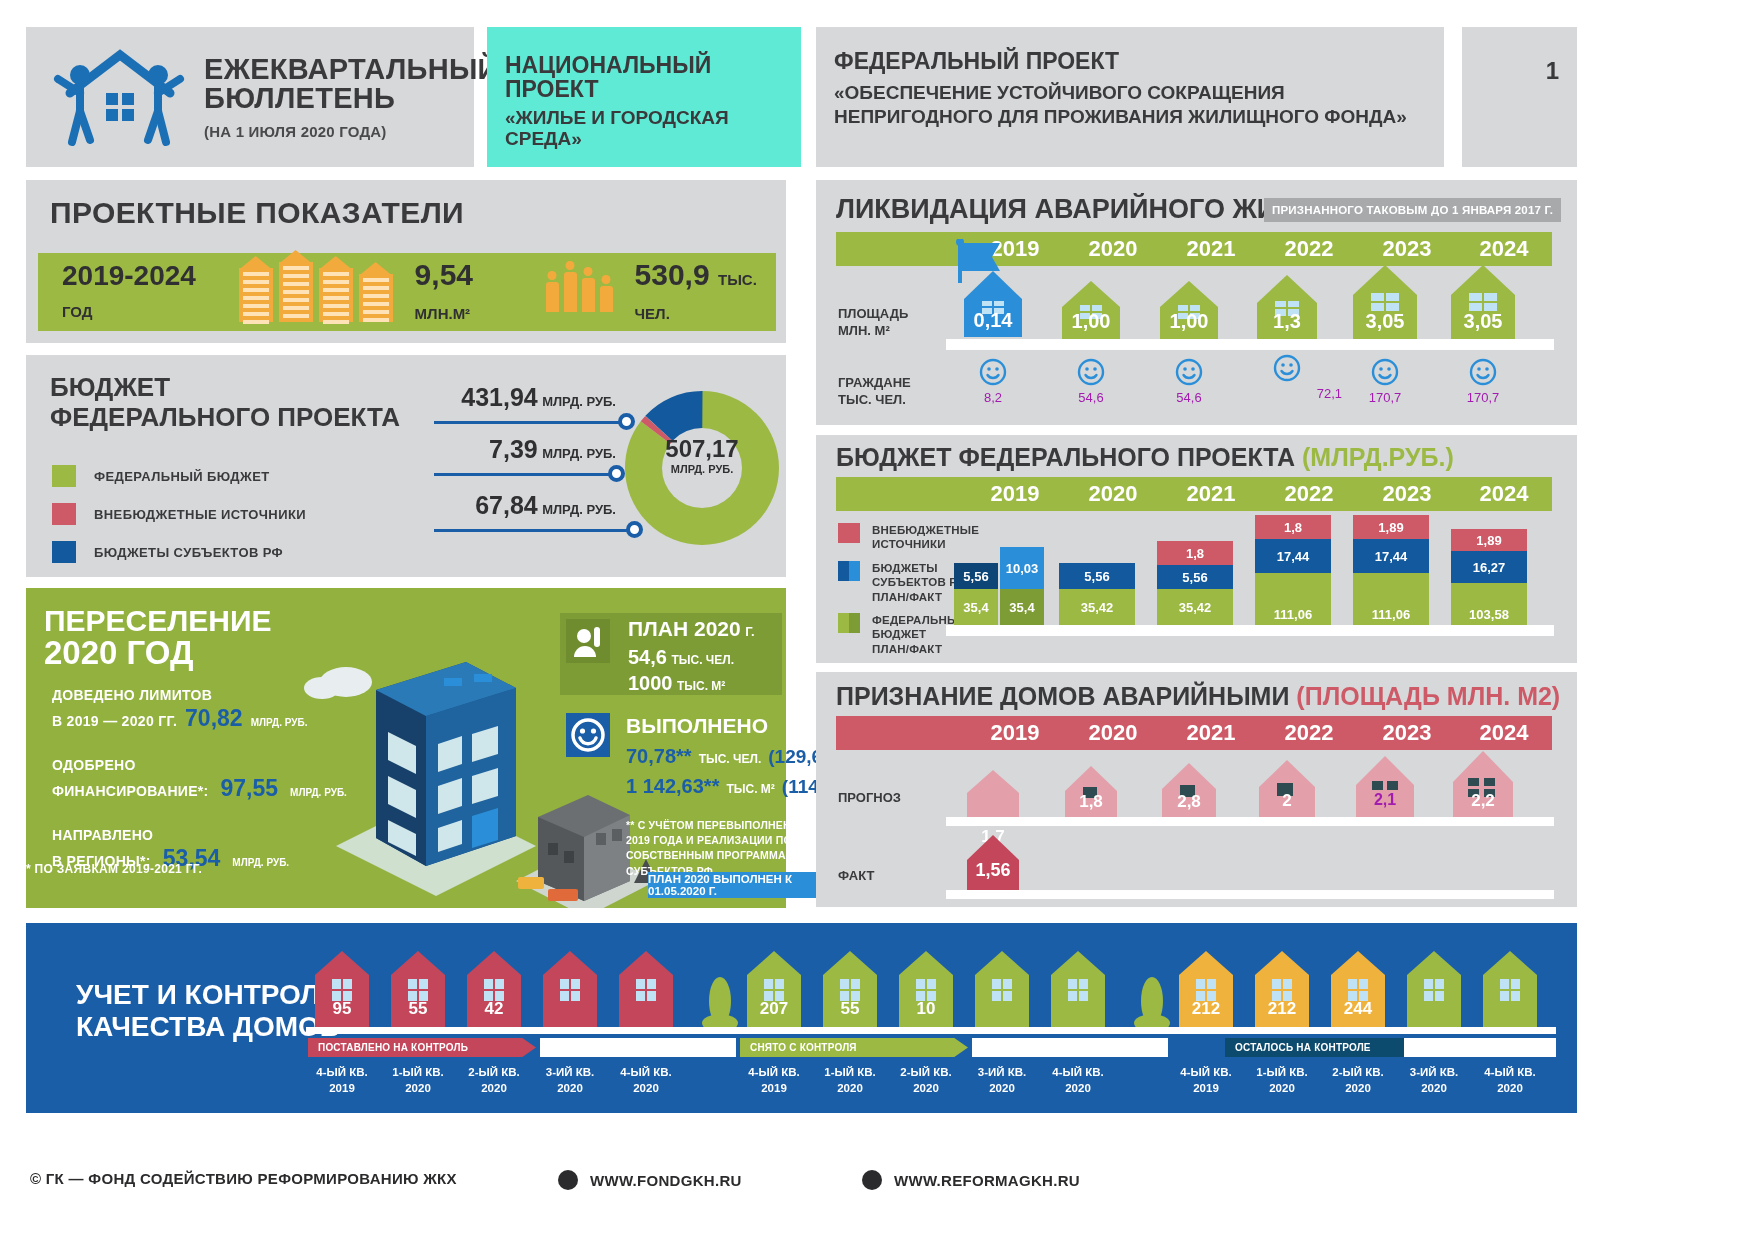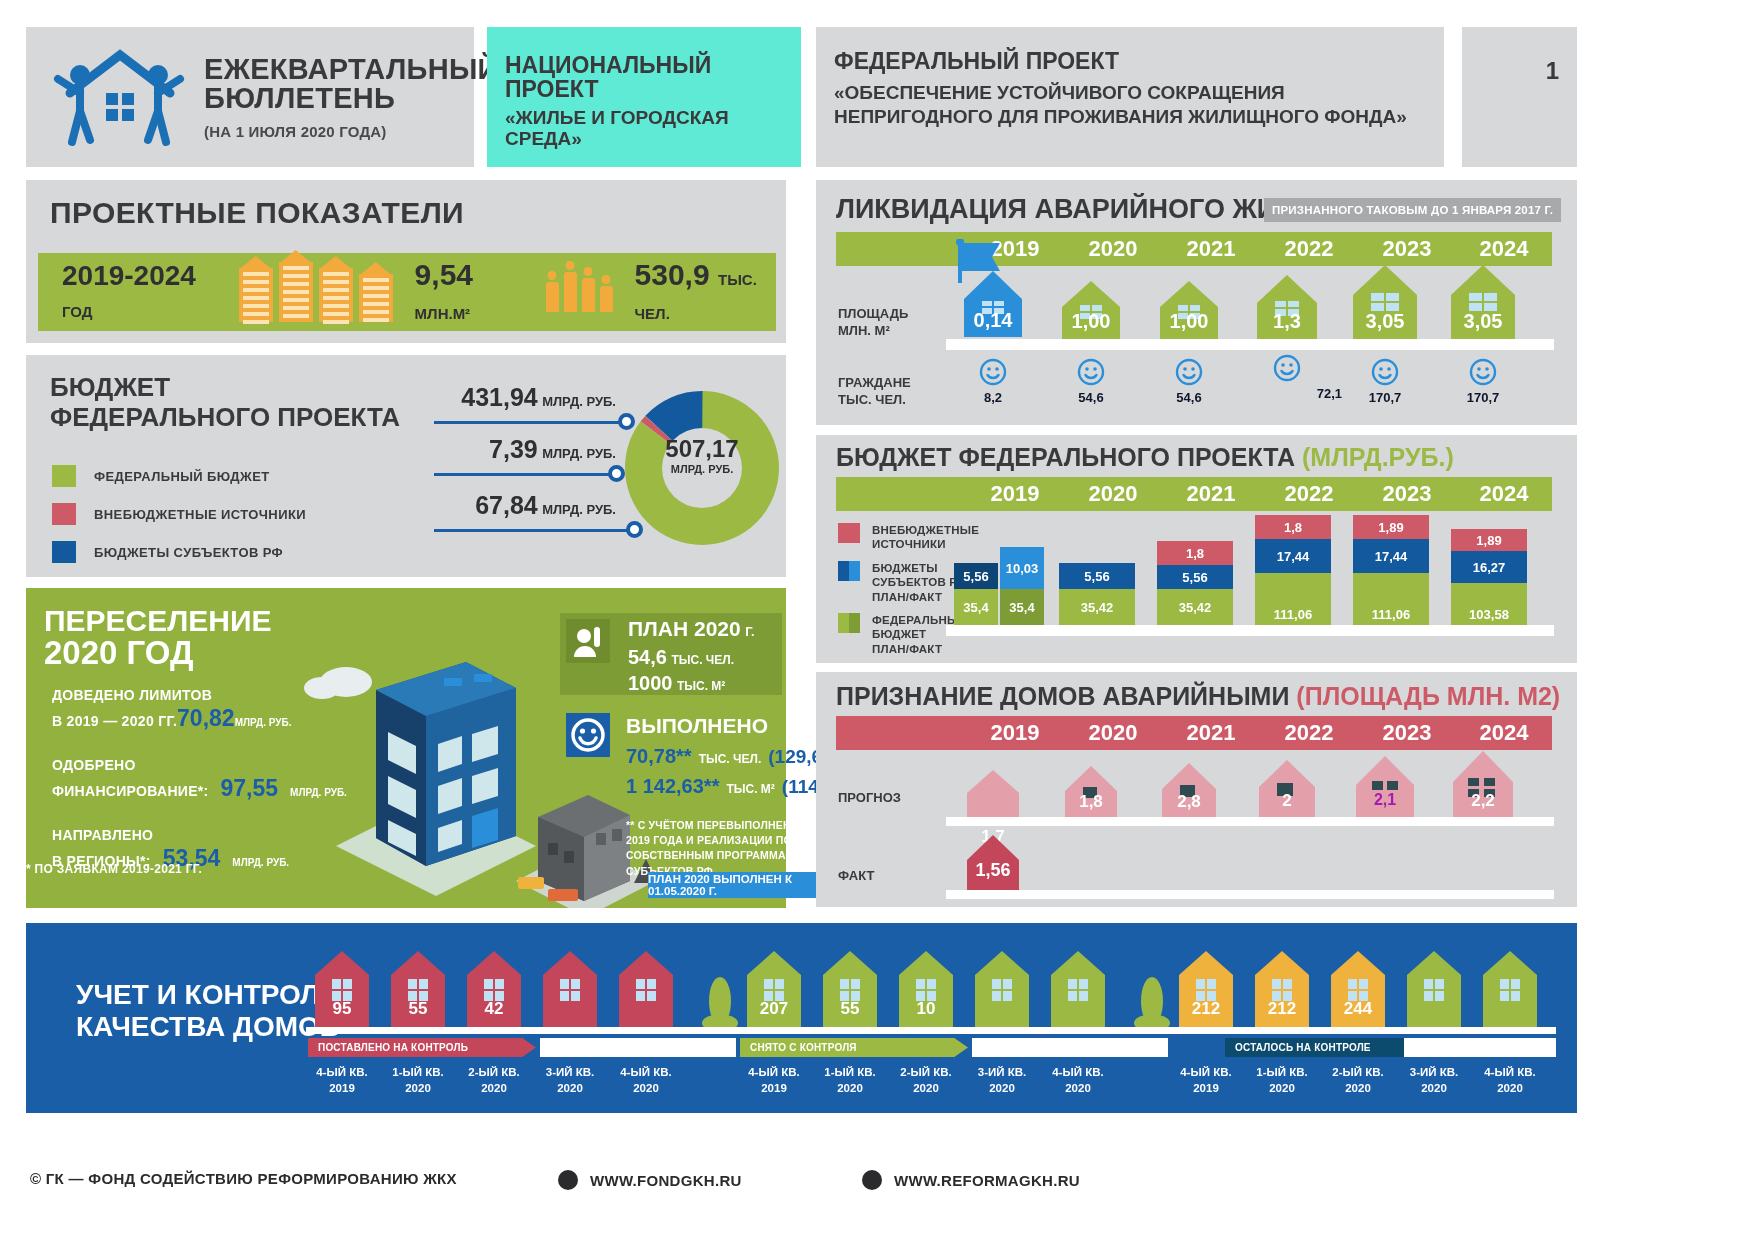--- a/index.html
+++ b/index.html
@@ -84,21 +84,21 @@
   #liq { position:absolute; left:816px; top:180px; width:761px; height:245px; background:#d6d8da;}
   #liq h2 { position:absolute; left:20px; top:14px; font-size:27px; font-weight:700; color:#3a3a3c;}
   #liq-tag { position:absolute; left:448px; top:18px; height:24px; background:#a7a9ab; color:#fff; font-size:11.5px; font-weight:700; display:flex; align-items:center; padding:0 8px; letter-spacing:.2px;}
   .yearbar { position:absolute; height:34px; display:flex; align-items:center; }
   .yearbar .y { font-size:22px; font-weight:700; color:#fff; text-align:center; }
   .rowlabel { position:absolute; font-size:13px; font-weight:700; color:#3a3a3c; line-height:1.3;}
   .houseCell { position:absolute; text-align:center; }
   .hsvg { display:block; margin:0 auto; }
   .hval { font-size:20px; font-weight:700; color:#fff; }
   .smiley { display:block; margin:0 auto; }
-  .smval { font-size:13px; font-weight:700; color:#0f172a; margin-top:4px;}
+  .smval { font-size:13px; font-weight:400; color:#a21caf; margin-top:4px;}
   .whiteline { position:absolute; background:#fff; height:11px;}
 
   #fedb { position:absolute; left:816px; top:435px; width:761px; height:228px; background:#d6d8da;}
   #fedb h2 { position:absolute; left:20px; top:8px; font-size:25px; font-weight:700; color:#3a3a3c;}
   #fedb h2 .unit { color:#9cb944; }
   .blegend { position:absolute; left:22px; }
   .blegend .row { display:flex; align-items:flex-start; margin-bottom:9px;}
   .blegend .sw { width:22px; height:20px; margin-right:12px; flex:0 0 auto;}
   .blegend .lb { font-size:11.5px; font-weight:700; color:#3a3a3c; line-height:1.25; letter-spacing:.2px;}
   .seg { display:flex; align-items:center; justify-content:center; color:#fff; font-size:13px; font-weight:700;}
@@ -326,21 +326,21 @@
       <rect x="68" y="78" width="10" height="12" fill="#3f4245"></rect>
       <rect x="100" y="60" width="10" height="12" fill="#5c5f62"></rect>
       <rect x="116" y="56" width="10" height="12" fill="#5c5f62"></rect>
       <rect x="22" y="104" width="26" height="12" rx="2" fill="#efb23c"></rect>
       <rect x="52" y="116" width="30" height="12" rx="2" fill="#e06a3a"></rect>
       <polygon points="150,86 162,110 138,110" fill="#4a4d50"></polygon>
     </svg>
 
     <div class="rstat" style="left:26px; top:98px;">
       <div class="lab">ДОВЕДЕНО ЛИМИТОВ</div>
-      <div style="display:flex;align-items:baseline;gap:0;">
+      <div style="display:flex;align-items:baseline;gap:8px;">
         <span class="lab">В 2019 — 2020 ГГ.</span>
         <span class="v">70,82</span>
         <span class="u">МЛРД. РУБ.</span>
       </div>
     </div>
 
     <div class="rstat" style="left:26px; top:168px;">
       <div class="lab">ОДОБРЕНО</div>
       <div style="display:flex;align-items:baseline;gap:12px;">
         <span class="lab">ФИНАНСИРОВАНИЕ*:</span>

